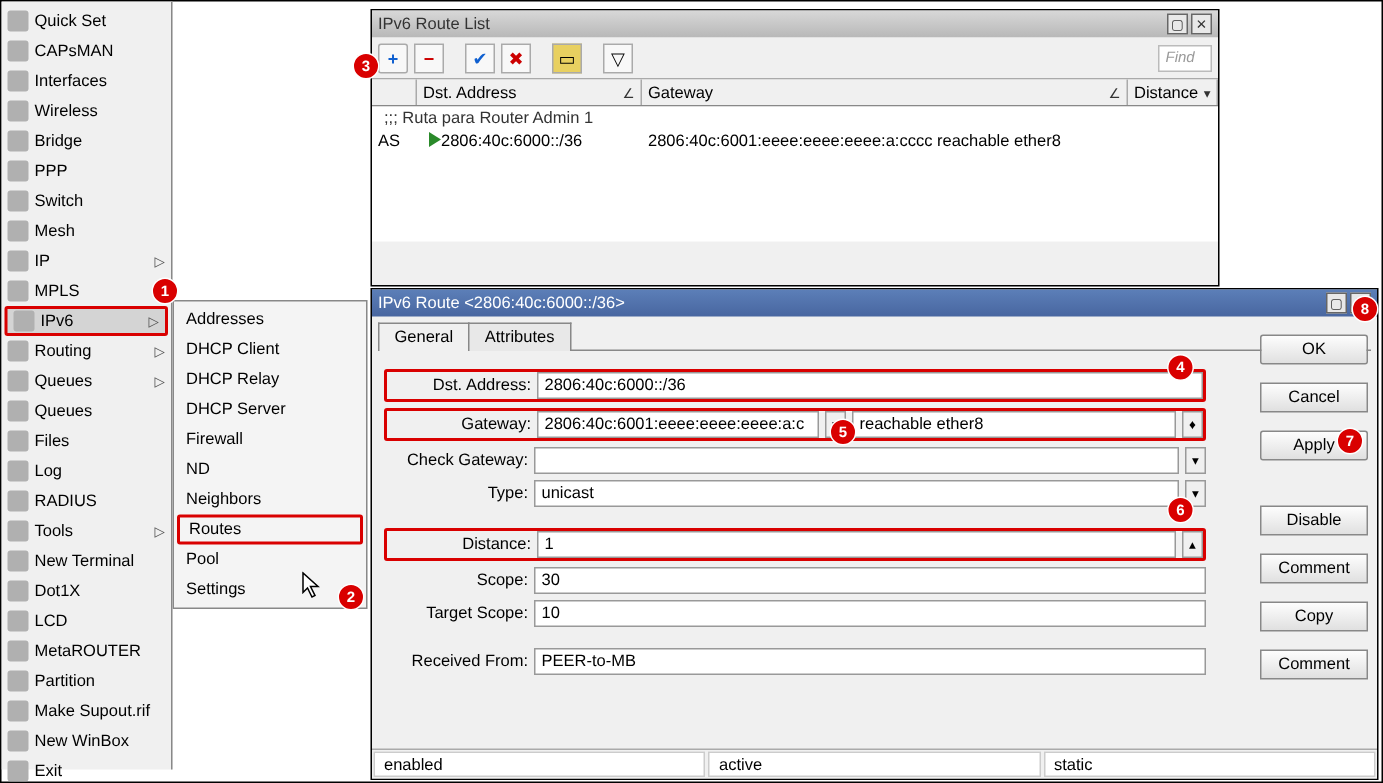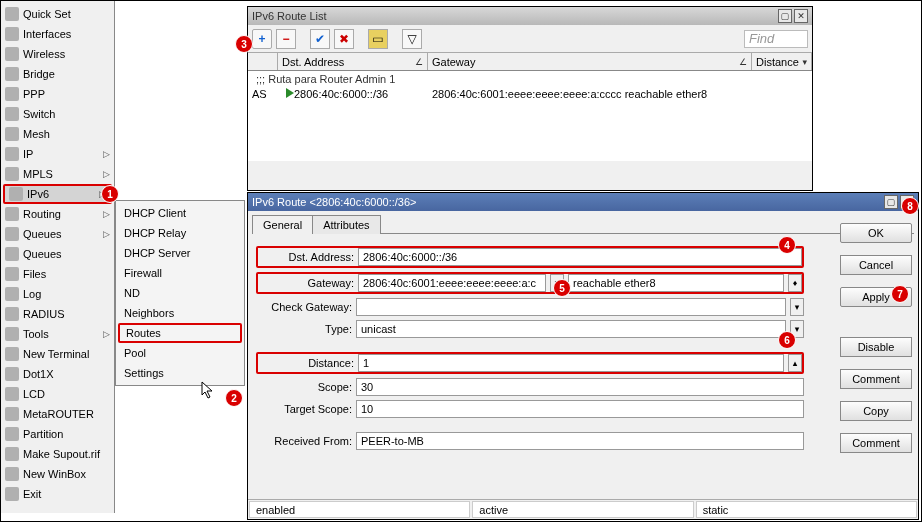--- a/index.html
+++ b/index.html
@@ -13,21 +13,21 @@
 .sub-item{height:20px;display:flex;align-items:center;padding:0 6px;cursor:pointer}
 .hi-red{border:2.5px solid #d90000;border-radius:2px}
 .badge{position:absolute;width:18px;height:18px;background:#d90000;border:1.5px solid #fff;border-radius:50%;color:#fff;font-size:10px;font-weight:bold;display:flex;align-items:center;justify-content:center;z-index:20}
 .win{position:absolute;background:#f0f0f0;border:1px solid #000}
 .win .tbar{height:18px;background:linear-gradient(#5c7fb8,#4866a0);display:flex;align-items:center;padding:0 4px;color:#fff;font-size:11px}
 .win .tbar.grey{background:linear-gradient(#d8d8d8,#b8b8b8);color:#333}
 .win .tctl{margin-left:auto;display:flex;gap:2px}
 .win .tctl span{width:14px;height:14px;border:1px solid #666;background:#e8e8e8;display:flex;align-items:center;justify-content:center;font-size:9px;color:#333;cursor:pointer}
 .tools{height:28px;display:flex;align-items:center;padding:0 4px;gap:4px;border-bottom:1px solid #aaa;background:#f0f0f0}
 .tbtn{width:20px;height:20px;border:1px solid #aaa;background:#f8f8f8;display:flex;align-items:center;justify-content:center;cursor:pointer;font-size:12px}
-.find{margin-left:auto;width:64px;height:18px;border:1px solid #bbb;background:#fff;color:#999;font-style:italic;padding:0 4px;display:flex;align-items:center;font-size:13px}
+.find{margin-left:auto;width:36px;height:18px;border:1px solid #bbb;background:#fff;color:#999;font-style:italic;padding:0 4px;display:flex;align-items:center;font-size:10px}
 .hdr{display:flex;height:18px;background:#f0f0f0;border-bottom:1px solid #888}
 .hdr .col{border-right:1px solid #aaa;padding:2px 4px;display:flex;align-items:center;font-size:11px}
 .hdr .sort{margin-left:auto;font-size:9px;color:#333}
 .listbody{height:90px;background:#fff;overflow:auto;position:relative}
 .list-comment{color:#333;padding:2px 8px;font-size:11px}
 .list-row{display:flex;padding:1px 4px;font-size:11px}
 .list-row .c{flex-shrink:0}
 .form{position:relative;padding:8px}
 .tabs{display:flex;margin:4px 4px 0 4px}
 .tab{padding:3px 10px;border:1px solid #888;border-bottom:none;background:#e8e8e8;margin-right:-1px;cursor:pointer;font-size:11px}
@@ -49,20 +49,24 @@
 </head>
 <body>
 
 <div class="sidebar">
   <div class="s-item">
       <span class="si"></span>
       <span>Quick Set</span>
     </div>
   <div class="s-item">
       <span class="si"></span>
+      <span>CAPsMAN</span>
+    </div>
+  <div class="s-item">
+      <span class="si"></span>
       <span>Interfaces</span>
     </div>
   <div class="s-item">
       <span class="si"></span>
       <span>Wireless</span>
     </div>
   <div class="s-item">
       <span class="si"></span>
       <span>Bridge</span>
     </div>
@@ -152,20 +156,23 @@
       <span class="si"></span>
       <span>New WinBox</span>
     </div>
   <div class="s-item">
       <span class="si"></span>
       <span>Exit</span>
     </div>
 </div>
 
 <div class="submenu">
+  <div class="sub-item">
+      <span>Addresses</span>
+    </div>
   <div class="sub-item">
       <span>DHCP Client</span>
     </div>
   <div class="sub-item">
       <span>DHCP Relay</span>
     </div>
   <div class="sub-item">
       <span>DHCP Server</span>
     </div>
   <div class="sub-item">

